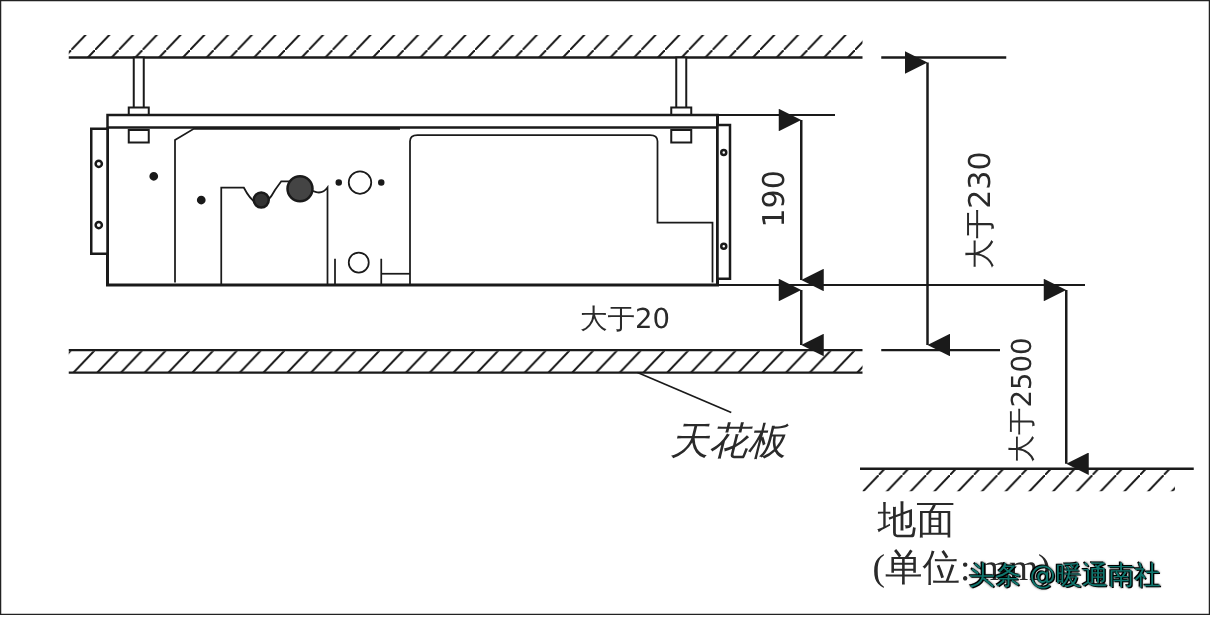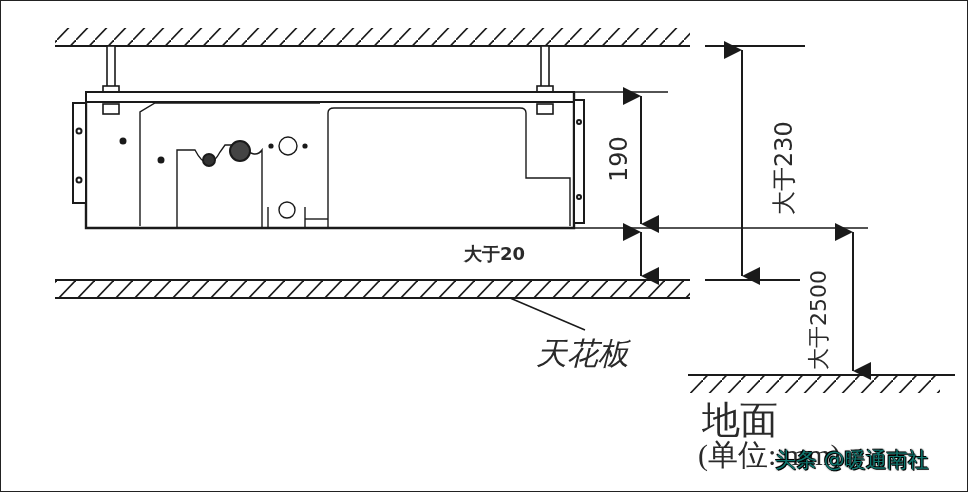--- a/index.html
+++ b/index.html
@@ -101,19 +101,19 @@
   <g stroke="#1a1a1a" stroke-width="2" fill="none">
     <line x1="641" y1="96" x2="641" y2="224" marker-start="url(#arr)" marker-end="url(#arr)"></line>
     <line x1="641" y1="232" x2="641" y2="276" marker-start="url(#arr)" marker-end="url(#arr)"></line>
     <line x1="742" y1="50" x2="742" y2="276" marker-start="url(#arr)" marker-end="url(#arr)"></line>
     <line x1="853" y1="232" x2="853" y2="371" marker-start="url(#arr)" marker-end="url(#arr)"></line>
   </g>
 </svg>
 
 <div class="lbl rot" style="left:607px;top:182px;font-size:24px;">190</div>
 <div class="lbl rot" style="left:772px;top:215px;font-size:24px;">大于230</div>
-<div class="lbl" style="left:464px;top:245px;font-size:18px;font-weight:bold;">大于20</div>
+<div class="lbl" style="left:464px;top:245px;font-size:22px;">大于20</div>
 <div class="lbl rot" style="left:808px;top:370px;font-size:22px;">大于2500</div>
 <div class="lbl" style="left:536px;top:338px;font-size:31px;font-style:italic;">天花板</div>
-<div class="lbl" style="left:702px;top:401px;font-size:38px;">地面</div>
+<div class="lbl" style="left:702px;top:401px;font-size:31px;">地面</div>
 <div class="lbl" style="left:698px;top:440px;font-size:30px;font-family:Liberation Serif, serif;">(单位: mm)</div>
 
 <div class="watermark">头条 @暖通南社</div>
 
 </body></html>

